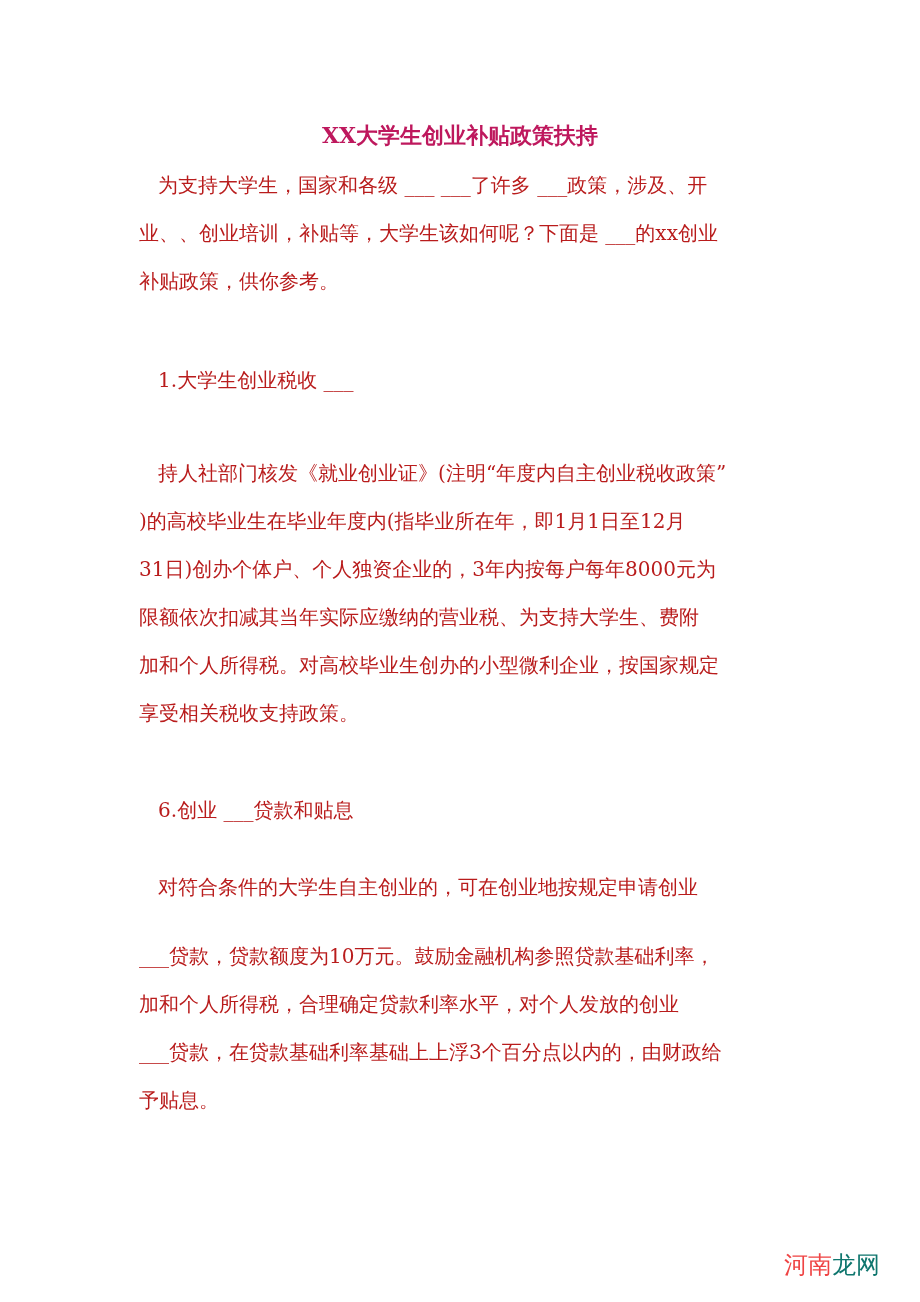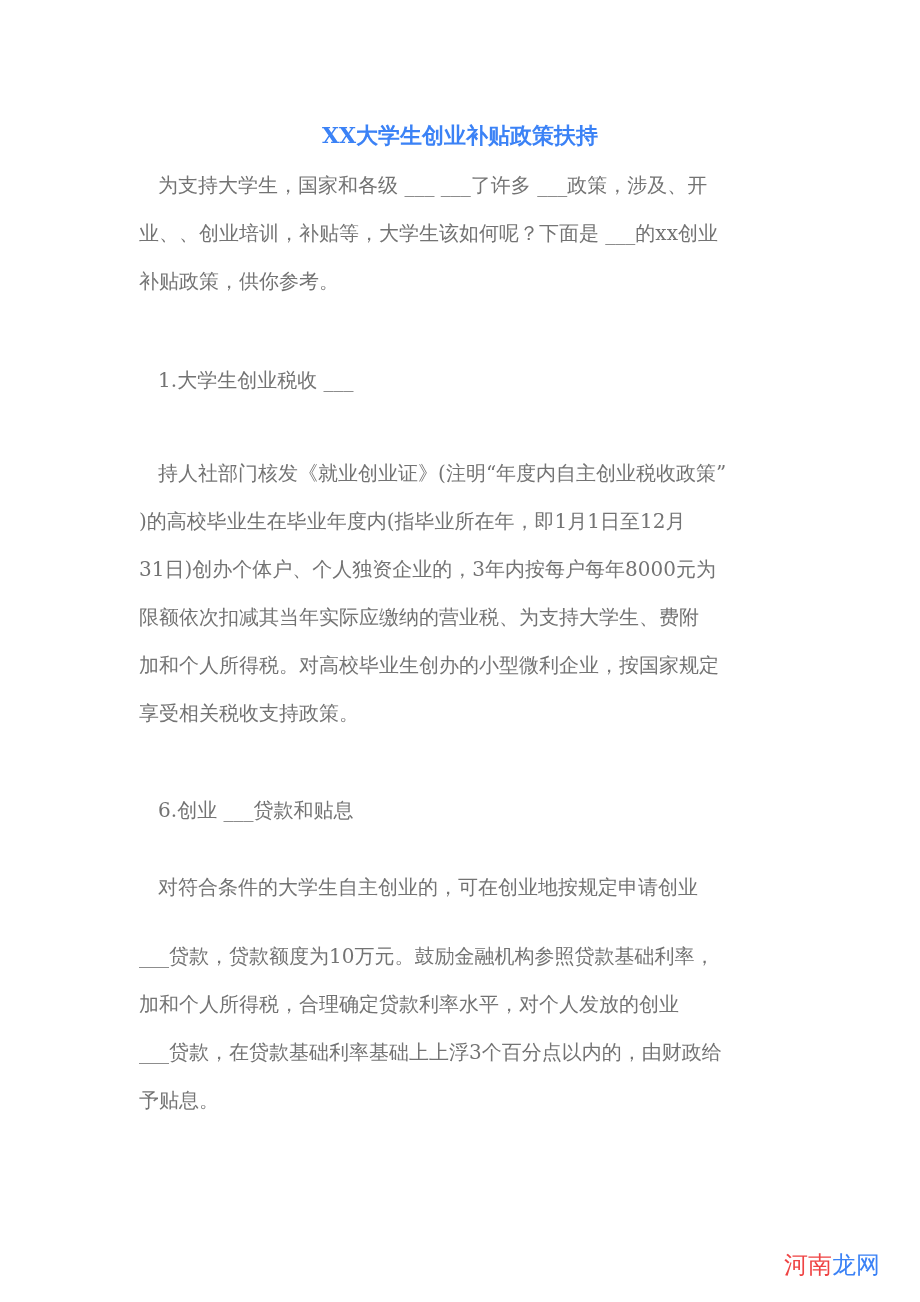--- a/index.html
+++ b/index.html
@@ -24,41 +24,41 @@
     }
     .title {
       position: absolute;
       left: 0;
       width: 920px;
       top: 120px;
       text-align: center;
       font-size: 22px;
       font-weight: bold;
       line-height: 30px;
-      color: #3b82f6;
+      color: #be185d;
     }
     .line {
       position: absolute;
       left: 139px;
       font-size: 20px;
       line-height: 30px;
       white-space: pre;
-      color: #737373;
+      color: #b91c1c;
     }
     .watermark {
       position: absolute;
       left: 784px;
       top: 1250px;
       font-family: "DejaVu Sans", "Liberation Sans", sans-serif;
       font-size: 24px;
       line-height: 30px;
       white-space: nowrap;
     }
     .wm-a { color: #ef4444; }
-    .wm-b { color: #3b82f6; }
+    .wm-b { color: #0f766e; }
   </style>
 </head>
 <body>
 
 <div class="page">
 
   <div class="title">XX大学生创业补贴政策扶持</div>
 
   <div>
     <div class="line" style="top:170px">   为支持大学生，国家和各级 ___ ___了许多 ___政策，涉及、开</div>

